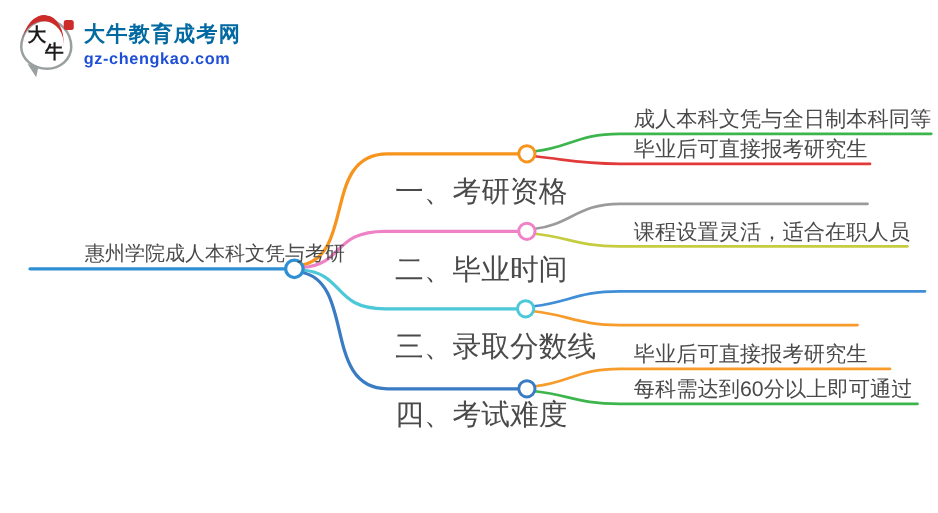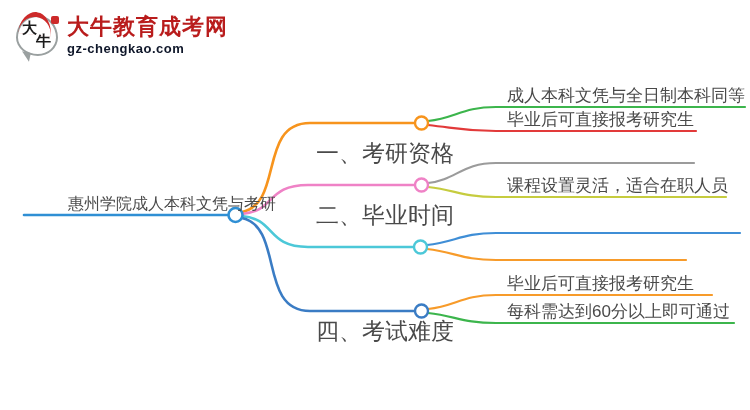--- a/index.html
+++ b/index.html
@@ -13,22 +13,22 @@
           border-radius:50% 50% 48% 52%/55% 55% 45% 45%;}
   .bubble:after{content:"";position:absolute;left:3px;bottom:-7px;width:0;height:0;
           border-left:9px solid transparent;border-top:9px solid #9aa0a0;transform:rotate(12deg);}
   .bubble .ch1{position:absolute;left:4px;top:2px;font-size:15px;font-weight:bold;color:#1c1c1c;}
   .bubble .ch2{position:absolute;right:5px;bottom:3px;font-size:15px;font-weight:bold;color:#1c1c1c;}
   .bubble-arc{position:absolute;left:1px;top:-5px;width:33px;height:18px;
           border-top:5px solid #cd2a2a;border-left:0;border-right:0;border-bottom:0;
           border-radius:50% 50% 0 0/100% 100% 0 0;transform:rotate(6deg);}
   .bubble-seal{position:absolute;right:-3px;top:-1px;width:8px;height:8px;background:#cd2a2a;border-radius:2px;}
   .logo-text{display:flex;flex-direction:column;line-height:1;}
-  .logo-title{font-size:22px;font-weight:bold;color:#b91c1c;letter-spacing:1px;}
-  .logo-domain{font-size:13px;font-weight:bold;color:#0f172a;margin-top:4px;letter-spacing:.5px;}
+  .logo-title{font-size:17px;font-weight:bold;color:#0369a1;letter-spacing:1px;}
+  .logo-domain{font-size:13px;font-weight:bold;color:#1d4ed8;margin-top:4px;letter-spacing:.5px;}
   
   .mm{position:absolute;left:0;top:0;}
   .label{position:absolute;color:#4a4a4a;white-space:nowrap;}
   .central-label{left:21px;top:193px;font-size:16px;line-height:21px;margin-left:47px;}
   .branch-label{left:316px;font-size:23px;line-height:23px;margin-top:43px;}
   .leaf-label{left:507px;font-size:17px;line-height:20px;}
 </style>
 </head>
 <body>
 
@@ -75,20 +75,21 @@
     <circle cx="421.5" cy="123" r="6.5" fill="#ffffff" stroke-width="2.4" stroke="#f7941d"></circle>
     <circle cx="421.5" cy="185" r="6.5" fill="#ffffff" stroke-width="2.4" stroke="#ef82c6"></circle>
     <circle cx="420.5" cy="247" r="6.5" fill="#ffffff" stroke-width="2.4" stroke="#4cc8d8"></circle>
     <circle cx="421.5" cy="311" r="6.5" fill="#ffffff" stroke-width="2.4" stroke="#3a7cc4"></circle>
   </svg>
 
   <div class="label central-label">惠州学院成人本科文凭与考研</div>
 
   <div class="label branch-label" style="top:99px">一、考研资格</div>
   <div class="label branch-label" style="top:161px">二、毕业时间</div>
+  <div class="label branch-label" style="top:223px">三、录取分数线</div>
   <div class="label branch-label" style="top:277px">四、考试难度</div>
 
   <div class="label leaf-label" style="top:86px">成人本科文凭与全日制本科同等</div>
   <div class="label leaf-label" style="top:110px">毕业后可直接报考研究生</div>
   <div class="label leaf-label" style="top:176px">课程设置灵活，适合在职人员</div>
   <div class="label leaf-label" style="top:274px">毕业后可直接报考研究生</div>
   <div class="label leaf-label" style="top:302px">每科需达到60分以上即可通过</div>
 
 </div>
 

